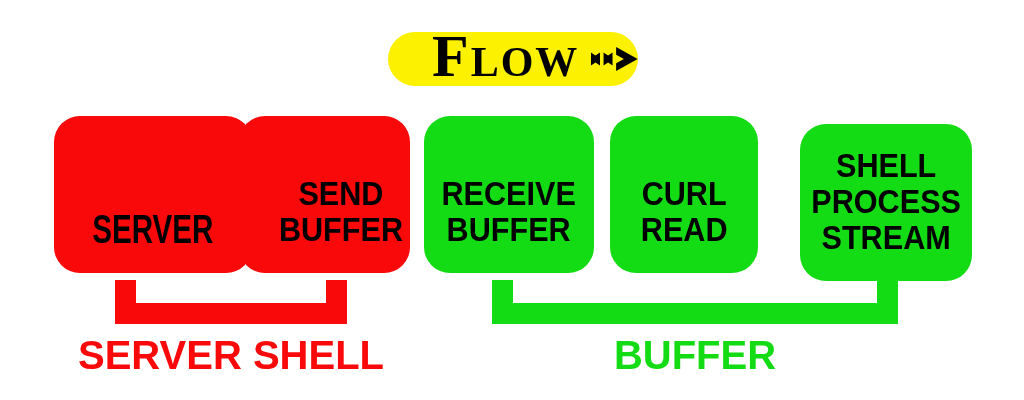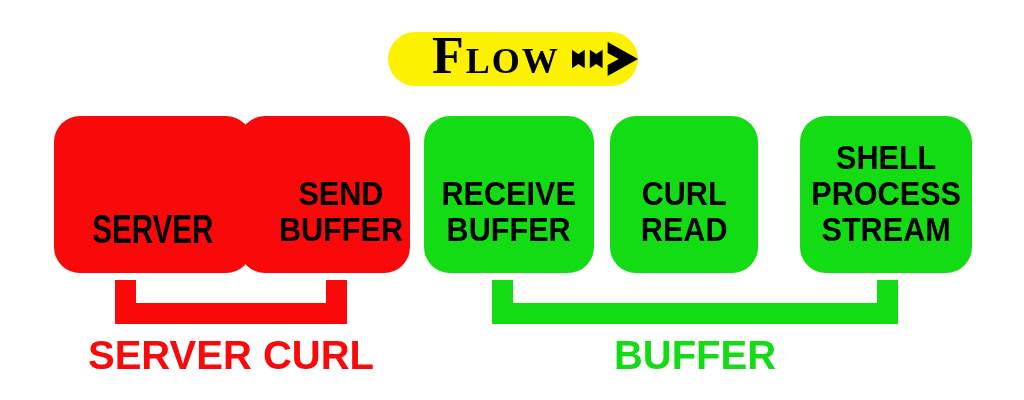--- a/index.html
+++ b/index.html
@@ -27,21 +27,21 @@
     border-radius: 27px;
     display: flex;
     align-items: center;
     justify-content: center;
     gap: 12px;
   }
   .flow-text {
     font-family: "Liberation Serif", serif;
     font-weight: bold;
     font-variant: small-caps;
-    font-size: 52px;
+    font-size: 60px;
     line-height: 1;
     letter-spacing: 2px;
     color: var(--text, #000000);
     padding-bottom: 6px;
     margin-left: 44px;
   }
   .flow-arrow {
     display: block;
     fill: var(--text, #000000);
   }
@@ -57,21 +57,21 @@
     justify-content: center;
     padding-bottom: 26px;
     box-sizing: border-box;
   }
   .box-red   { background: var(--red, #F90909); }
   .box-green { background: var(--green, #14DC14); }
   .b1 { left: 54px;  width: 198px; }
   .b2 { left: 239px; width: 171px; justify-content: flex-end; }
   .b3 { left: 424px; width: 170px; }
   .b4 { left: 610px; width: 148px; }
-  .b5 { left: 800px; width: 172px; }
+  .b5 { left: 800px; width: 172px; margin-top: 8px; }
   .box-label {
     display: block;
     font-weight: bold;
     font-size: 34px;
     line-height: 36px;
     color: var(--text, #000000);
     text-align: center;
     white-space: pre-line;
     transform: scaleX(0.9);
     transform-origin: center bottom;
@@ -161,16 +161,16 @@
 
   <div class="box box-green b5">
     <span class="box-label">SHELL
 PROCESS
 STREAM</span>
   </div>
 
   <div class="bracket bracket-red"></div>
   <div class="bracket bracket-green"></div>
 
-  <div class="group-label label-server-side">SERVER CURL</div>
+  <div class="group-label label-server-side">SERVER SHELL</div>
   <div class="group-label label-client">BUFFER</div>
 
 </div>
 
 </body></html>

